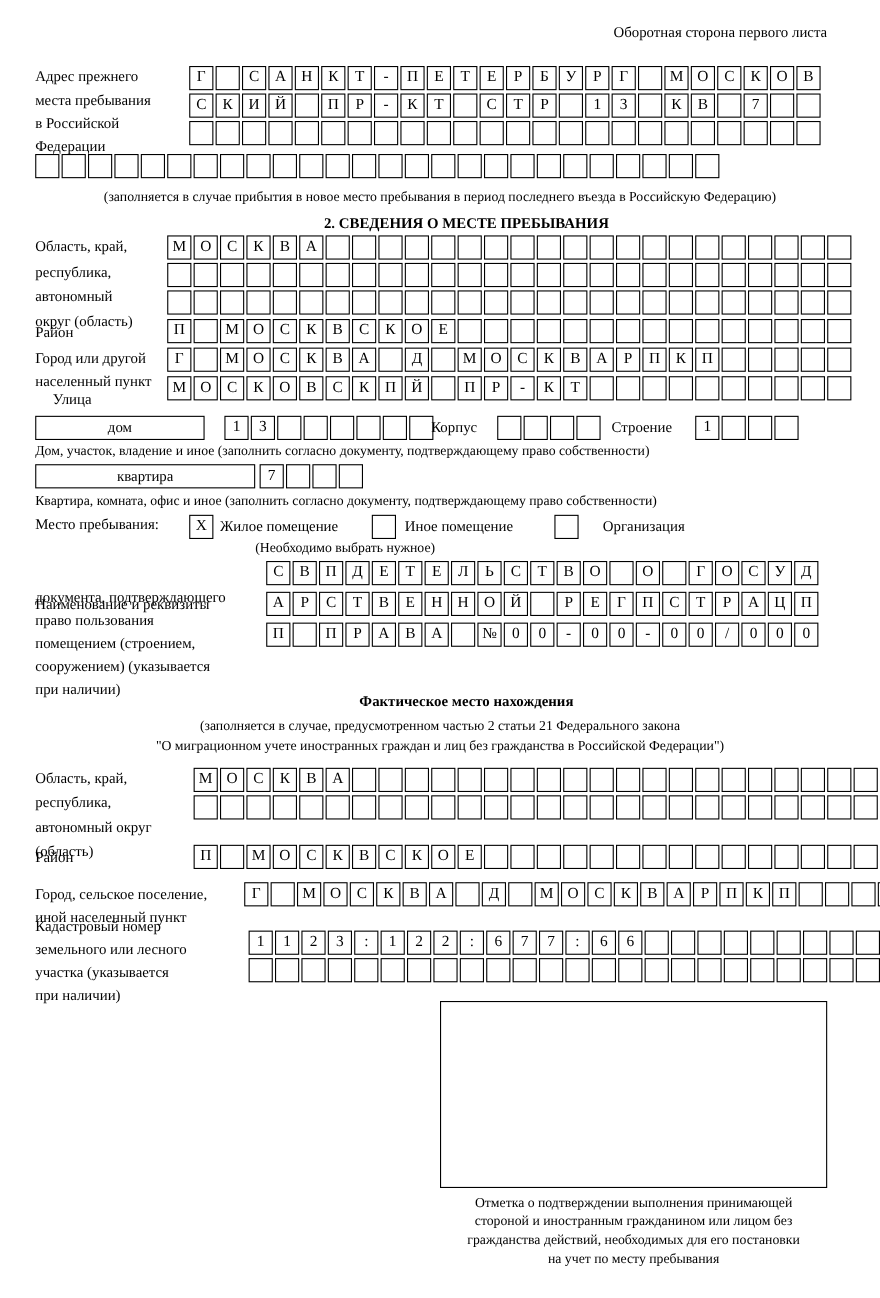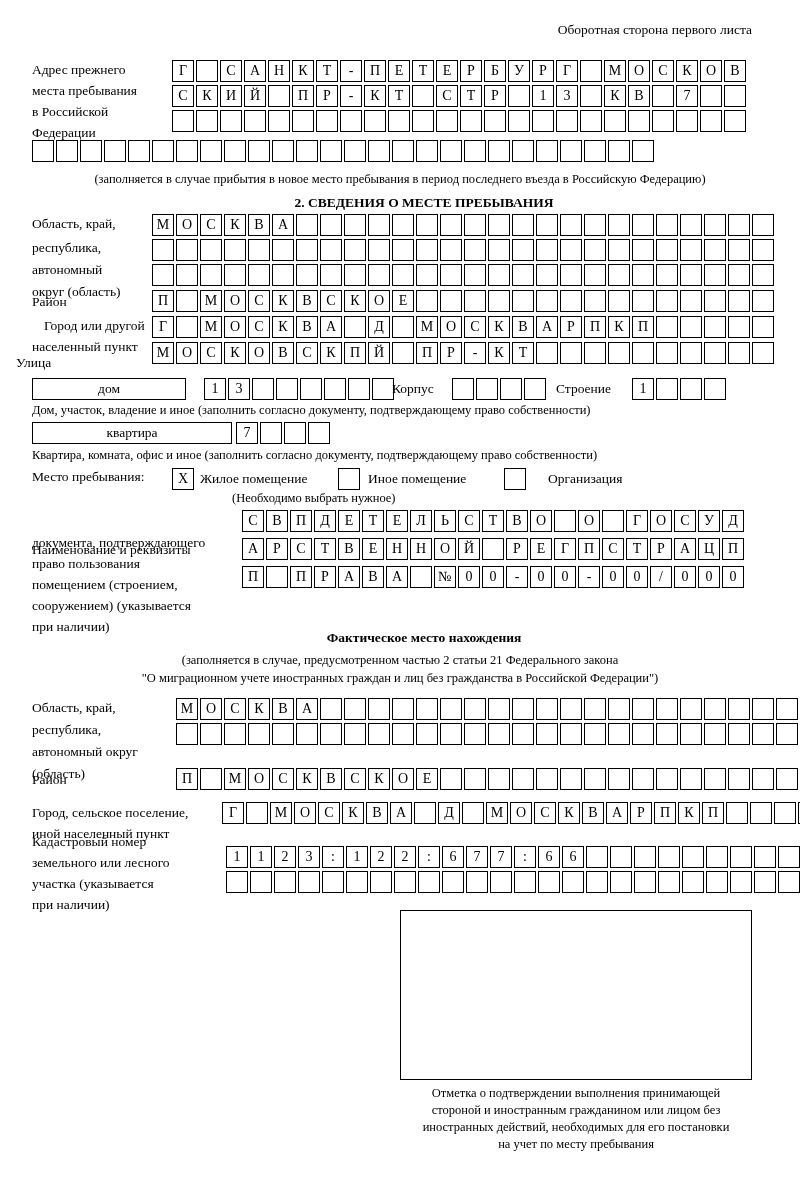--- a/index.html
+++ b/index.html
@@ -337,21 +337,21 @@
       <div class="cell"></div>
       <div class="cell"></div>
       <div class="cell"></div>
       <div class="cell"></div>
       <div class="cell"></div>
       <div class="cell"></div>
       <div class="cell"></div>
       <div class="cell"></div>
     </div>
 
-  <div class="label abs" style="left:44px; top:318px;">Город или другой</div>
+  <div class="label abs" style="left:32px; top:318px;">Город или другой</div>
   <div class="label abs" style="left:32px; top:339px;">населенный пункт</div>
   <div class="cells" id="s2-city" style="left:152px; top:316px;">
       <div class="cell">Г</div>
       <div class="cell"></div>
       <div class="cell">М</div>
       <div class="cell">О</div>
       <div class="cell">С</div>
       <div class="cell">К</div>
       <div class="cell">В</div>
       <div class="cell">А</div>
@@ -368,21 +368,21 @@
       <div class="cell">П</div>
       <div class="cell">К</div>
       <div class="cell">П</div>
       <div class="cell"></div>
       <div class="cell"></div>
       <div class="cell"></div>
       <div class="cell"></div>
       <div class="cell"></div>
     </div>
 
-  <div class="label abs" style="left:16px; top:355px;">Улица</div>
+  <div class="label abs" style="left:48px; top:355px;">Улица</div>
   <div class="cells" id="s2-street" style="left:152px; top:342px;">
       <div class="cell">М</div>
       <div class="cell">О</div>
       <div class="cell">С</div>
       <div class="cell">К</div>
       <div class="cell">О</div>
       <div class="cell">В</div>
       <div class="cell">С</div>
       <div class="cell">К</div>
       <div class="cell">П</div>
@@ -708,16 +708,16 @@
       <div class="cell"></div>
       <div class="cell"></div>
       <div class="cell"></div>
       <div class="cell"></div>
       <div class="cell"></div>
     </div>
 
   <div class="bigbox" style="left:400px; top:910px; width:352px; height:170px;"></div>
   <div class="footnote" style="left:392px; top:1085px; width:368px;">Отметка о подтверждении выполнения принимающей</div>
   <div class="footnote" style="left:392px; top:1102px; width:368px;">стороной и иностранным гражданином или лицом без</div>
-  <div class="footnote" style="left:392px; top:1119px; width:368px;">иностранных действий, необходимых для его постановки</div>
+  <div class="footnote" style="left:392px; top:1119px; width:368px;">гражданства действий, необходимых для его постановки</div>
   <div class="footnote" style="left:392px; top:1136px; width:368px;">на учет по месту пребывания</div>
 
 </div>
 
 </body></html>

